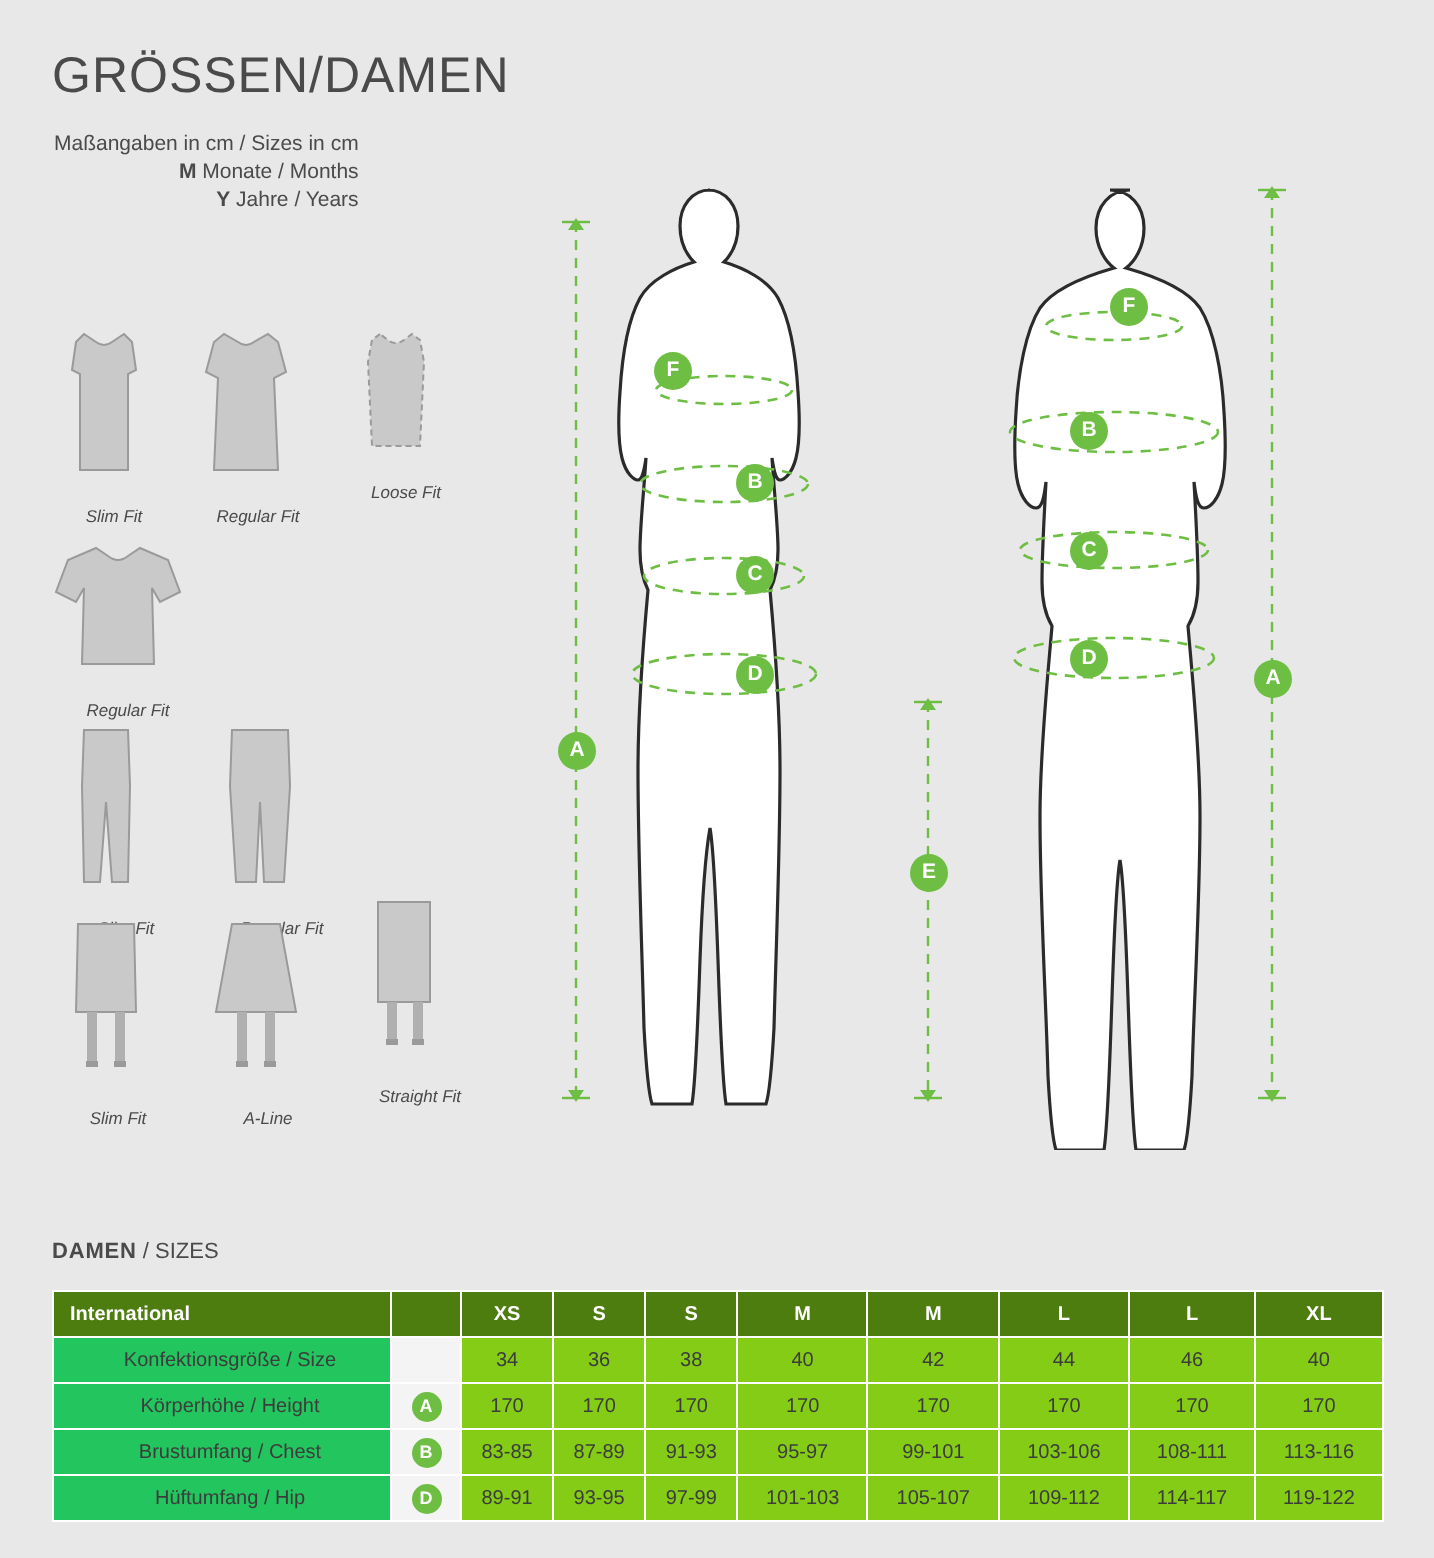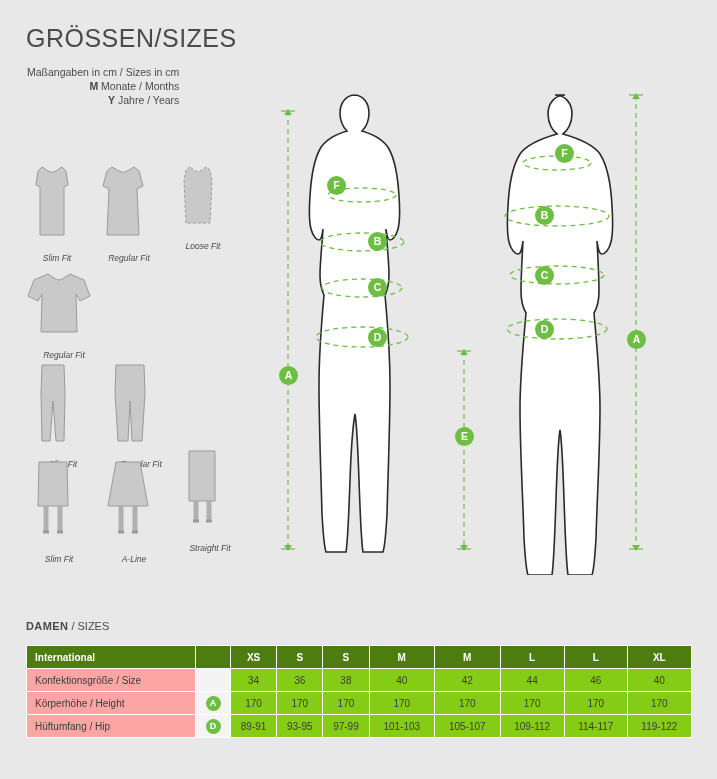--- a/index.html
+++ b/index.html
@@ -122,22 +122,22 @@
     font-size: 10px;
     text-align: center;
   }
   table.sizes thead th.first {
     text-align: left;
     padding-left: 8px;
     width: 160px;
   }
   table.sizes thead th.badgecol { width: 34px; }
   table.sizes tbody td.label {
-    background: #fca5a5;
-    text-align: left;
+    background: #22c55e;
+    text-align: center;
     padding-left: 8px;
     font-size: 10px;
     color: #3c3c3c;
   }
   table.sizes tbody td.badgecell {
     background: #f4f4f4;
     text-align: center;
     vertical-align: middle;
   }
   table.sizes tbody td.val {
@@ -157,21 +157,21 @@
     font-weight: bold;
     line-height: 15px;
     text-align: center;
   }
 </style>
 </head>
 <body>
 
 <div class="page">
 
-  <div class="title">GRÖSSEN/SIZES</div>
+  <div class="title">GRÖSSEN/DAMEN</div>
 
   <div class="subtitle-block">
     <div>Maßangaben in cm / Sizes in cm</div>
     <div><span class="bold">M</span><span> Monate / Months</span></div>
     <div><span class="bold">Y</span><span> Jahre / Years</span></div>
   </div>
 
   <div class="garments">
 
     <div class="garment" style="left:0px; top:0px; width:62px;">
@@ -396,20 +396,32 @@
         <td class="val">170</td>
         <td class="val">170</td>
         <td class="val">170</td>
         <td class="val">170</td>
         <td class="val">170</td>
         <td class="val">170</td>
         <td class="val">170</td>
         <td class="val">170</td>
       </tr>
       <tr>
+        <td class="label">Brustumfang / Chest</td>
+        <td class="badgecell"><span class="tbadge">B</span></td>
+        <td class="val">83-85</td>
+        <td class="val">87-89</td>
+        <td class="val">91-93</td>
+        <td class="val">95-97</td>
+        <td class="val">99-101</td>
+        <td class="val">103-106</td>
+        <td class="val">108-111</td>
+        <td class="val">113-116</td>
+      </tr>
+      <tr>
         <td class="label">Hüftumfang / Hip</td>
         <td class="badgecell"><span class="tbadge">D</span></td>
         <td class="val">89-91</td>
         <td class="val">93-95</td>
         <td class="val">97-99</td>
         <td class="val">101-103</td>
         <td class="val">105-107</td>
         <td class="val">109-112</td>
         <td class="val">114-117</td>
         <td class="val">119-122</td>

